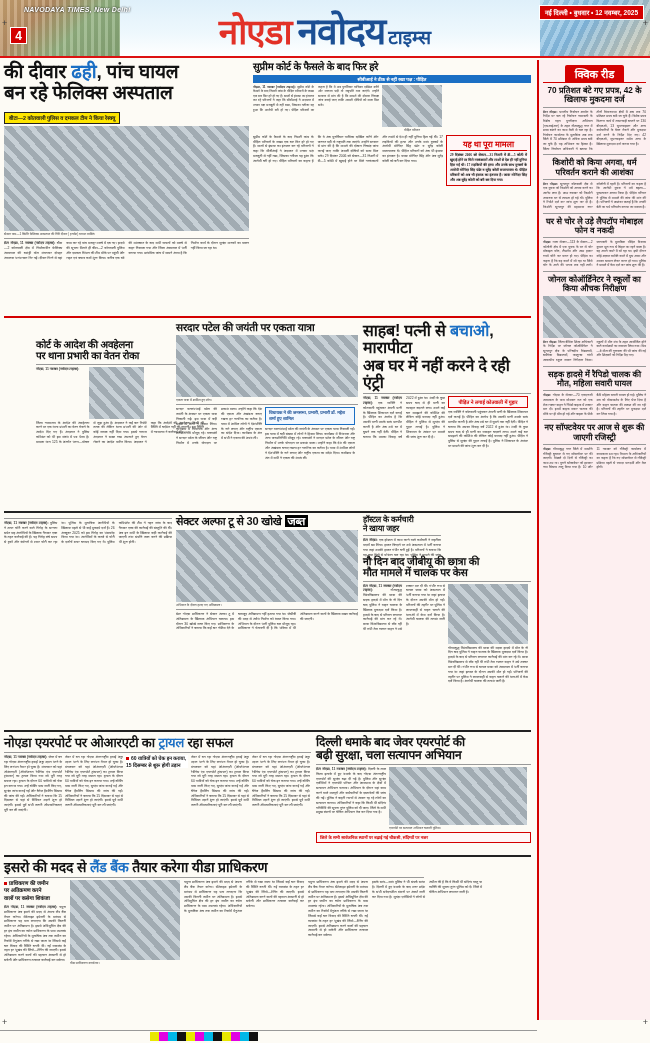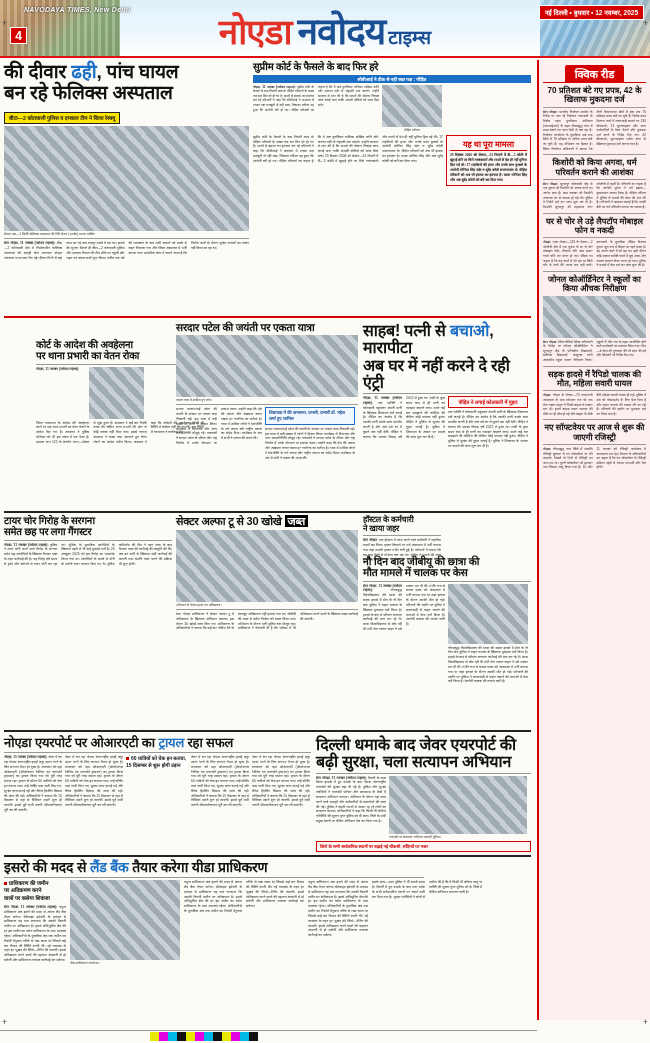--- a/index.html
+++ b/index.html
@@ -233,24 +233,20 @@
           <div style="font-size:5px;font-weight:bold;color:#d40000;line-height:1.25;text-align:center;">पीड़ित ने लगाई कोतवाली में गुहार</div>
         </div>
         <div class="body-col" style="margin-top:2px;height:88px;overflow:hidden;"><span>एक व्यक्ति ने कोतवाली पहुंचकर अपनी पत्नी के खिलाफ शिकायत दर्ज कराई है। पीड़ित का आरोप है कि उसकी पत्नी उसके साथ मारपीट करती है और अब उसे घर में घुसने तक नहीं देती। पीड़ित ने बताया कि उसका विवाह वर्ष 2022 में हुआ था। शादी के कुछ समय बाद से ही पत्नी का व्यवहार बदलने लगा। उसने कई बार समझाने की कोशिश की लेकिन कोई फायदा नहीं हुआ। पीड़ित ने पुलिस से सुरक्षा की गुहार लगाई है। पुलिस ने शिकायत के आधार पर मामले की जांच शुरू कर दी है।</span></div>
       </div>
     </div>
   </div>
 
   <div class="rule-b" style="position:absolute;left:4px;top:511px;width:527px;"></div>
 
   <div class="sect" style="left:4px;top:516px;width:168px;">
-    <div class="hl" style="font-size:10px;">
-      <div>टायर चोर गिरोह के सरगना</div>
-      <div>समेत छह पर लगा गैंगस्टर</div>
-    </div>
     <div class="rule" style="margin:2px 0;"></div>
     <div class="body-col cols3" style="height:198px;overflow:hidden;"><b>नोएडा, 11 नवम्बर (नवोदय टाइम्स):</b> <span>पुलिस ने टायर चोरी करने वाले गिरोह के सरगना समेत छह आरोपियों के खिलाफ गैंगस्टर एक्ट के तहत कार्रवाई की है। यह गिरोह लंबे समय से ट्रकों और कंटेनरों से टायर चोरी कर रहा था। पुलिस के मुताबिक आरोपियों के खिलाफ पहले से भी कई मुकदमे दर्ज हैं। 26 अक्टूबर 2025 को इस गिरोह का भंडाफोड़ किया गया था। आरोपियों के कब्जे से चोरी के दर्जनों टायर बरामद किए गए थे। पुलिस कमिश्नरेट की टीम ने गहन जांच के बाद गैंगस्टर एक्ट की कार्रवाई की संस्तुति की थी। अब इन सभी के खिलाफ कड़ी कार्रवाई की जाएगी तथा संपत्ति जब्त करने की प्रक्रिया भी शुरू होगी।</span></div>
   </div>
 
   <div class="sect" style="left:176px;top:516px;width:182px;">
     <div class="hl" style="font-size:11px;">
       <span>सेक्टर अल्फा टू से 30 खोखे </span><span style="background:#000000;color:#fff;padding:0 3px;">जब्त</span>
     </div>
     <div class="photo" style="height:72px;margin-top:2px;"></div>
     <div class="cap">अभियान के दौरान हटाए गए अतिक्रमण।</div>
@@ -296,21 +292,21 @@
         <div class="graybox" style="background:#fff;border:none;padding:0;">
           <div style="font-size:5px;font-weight:bold;line-height:1.3;color:#111;"><span class="bullet-red"></span><span>60 यात्रियों को चेक इन कराया, 15 दिसम्बर से शुरू होगी उड़ान</span></div>
         </div>
       </div>
       <div style="width:58px;" class="body-col"><span>जेवर में बन रहा नोएडा अंतरराष्ट्रीय हवाई अड्डा उड़ान भरने के लिए लगभग तैयार हो चुका है। मंगलवार को यहां ओआरएटी (ऑपरेशनल रेडीनेस एंड एयरपोर्ट ट्रांसफर) का ट्रायल किया गया जो पूरी तरह सफल रहा। ट्रायल के दौरान 60 यात्रियों को चेक इन कराया गया। उन्हें बोर्डिंग पास जारी किए गए, सुरक्षा जांच कराई गई और बैगेज हैंडलिंग सिस्टम की जांच की गई। अधिकारियों ने बताया कि 15 दिसम्बर से यहां से विधिवत उड़ानें शुरू हो जाएंगी। इससे पूर्व सभी जरूरी औपचारिकताएं पूरी कर ली जाएंगी।</span></div>
       <div style="width:58px;" class="body-col"><span>जेवर में बन रहा नोएडा अंतरराष्ट्रीय हवाई अड्डा उड़ान भरने के लिए लगभग तैयार हो चुका है। मंगलवार को यहां ओआरएटी (ऑपरेशनल रेडीनेस एंड एयरपोर्ट ट्रांसफर) का ट्रायल किया गया जो पूरी तरह सफल रहा। ट्रायल के दौरान 60 यात्रियों को चेक इन कराया गया। उन्हें बोर्डिंग पास जारी किए गए, सुरक्षा जांच कराई गई और बैगेज हैंडलिंग सिस्टम की जांच की गई। अधिकारियों ने बताया कि 15 दिसम्बर से यहां से विधिवत उड़ानें शुरू हो जाएंगी। इससे पूर्व सभी जरूरी औपचारिकताएं पूरी कर ली जाएंगी।</span></div>
     </div>
   </div>
 
   <div class="sect" style="left:316px;top:736px;width:215px;">
-    <div class="hl" style="font-size:16px;">
+    <div class="hl" style="font-size:12px;">
       <div>दिल्ली धमाके बाद जेवर एयरपोर्ट की</div>
       <div>बढ़ी सुरक्षा, चला सत्यापन अभियान</div>
     </div>
     <div class="rule" style="margin:2px 0;"></div>
     <div style="display:flex;gap:3px;">
       <div style="width:70px;" class="body-col"><b>ग्रेटर नोएडा, 11 नवम्बर (नवोदय टाइम्स):</b> <span>दिल्ली के लाल किला इलाके में हुए धमाके के बाद नोएडा अंतरराष्ट्रीय एयरपोर्ट की सुरक्षा बढ़ा दी गई है। पुलिस और सुरक्षा एजेंसियों ने एयरपोर्ट परिसर और आसपास के क्षेत्रों में सत्यापन अभियान चलाया। अभियान के दौरान यहां काम करने वाले मजदूरों और कर्मचारियों के दस्तावेजों की जांच की गई। पुलिस ने बाहरी राज्यों से आकर रह रहे लोगों का सत्यापन कराया। अधिकारियों ने कहा कि किसी भी संदिग्ध गतिविधि की सूचना तुरंत पुलिस को दी जाए। जिले के सभी प्रमुख स्थानों पर चेकिंग अभियान तेज कर दिया गया है।</span></div>
       <div style="width:138px;">
         <div class="photo" style="height:58px;"></div>
         <div class="cap">एयरपोर्ट पर सत्यापन अभियान चलाती पुलिस।</div>
       </div>

